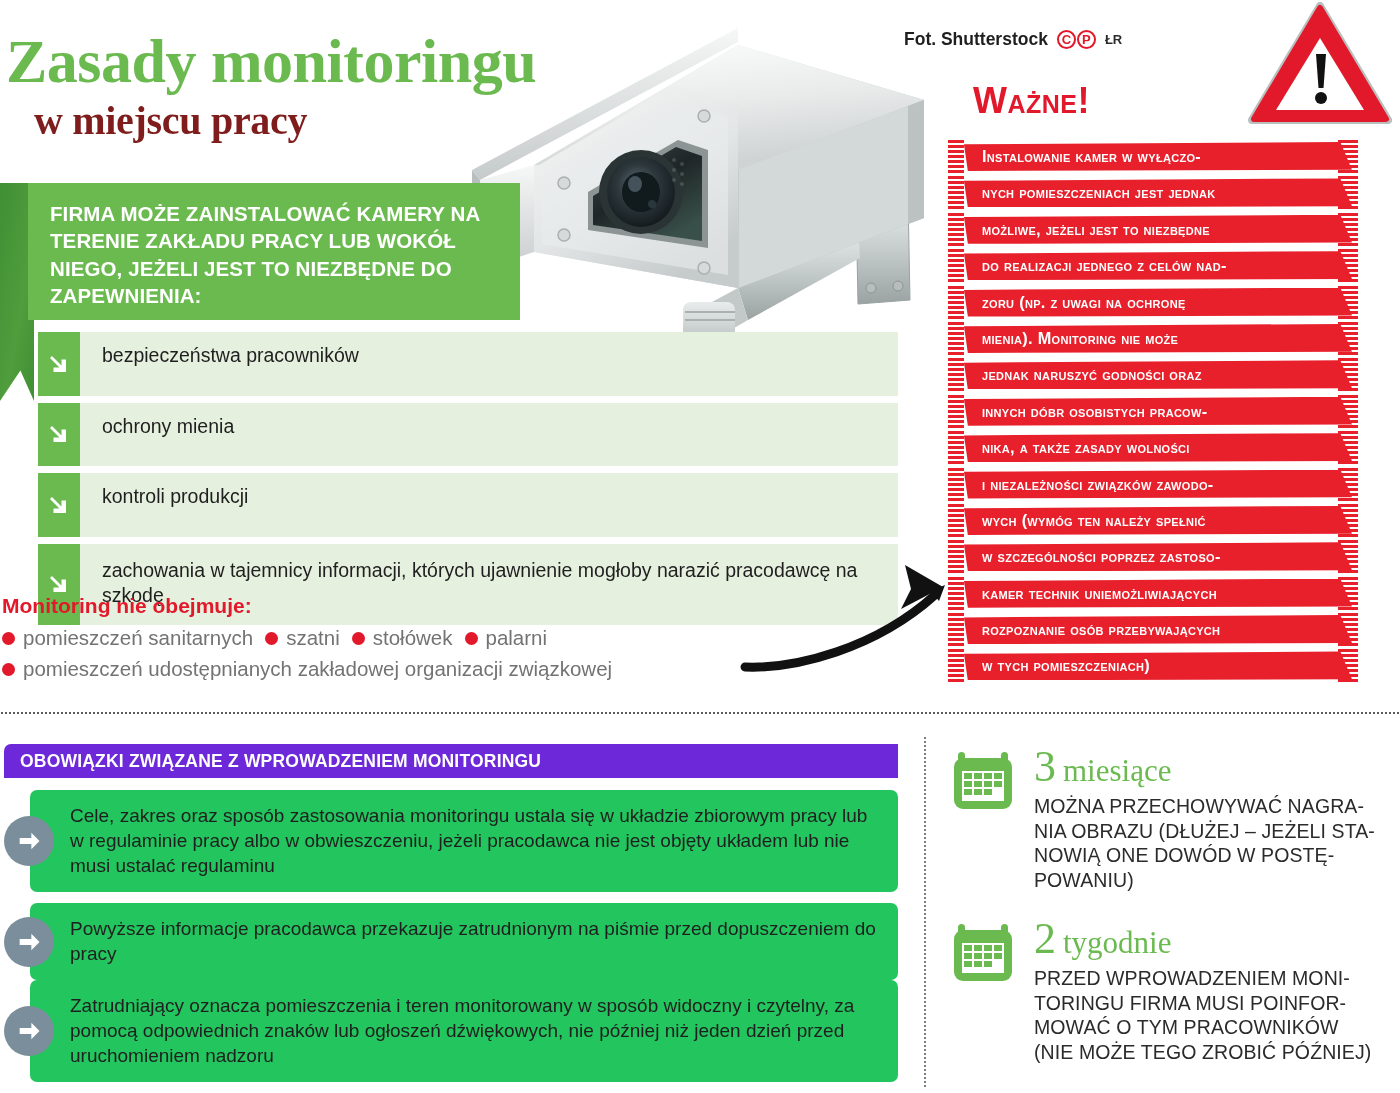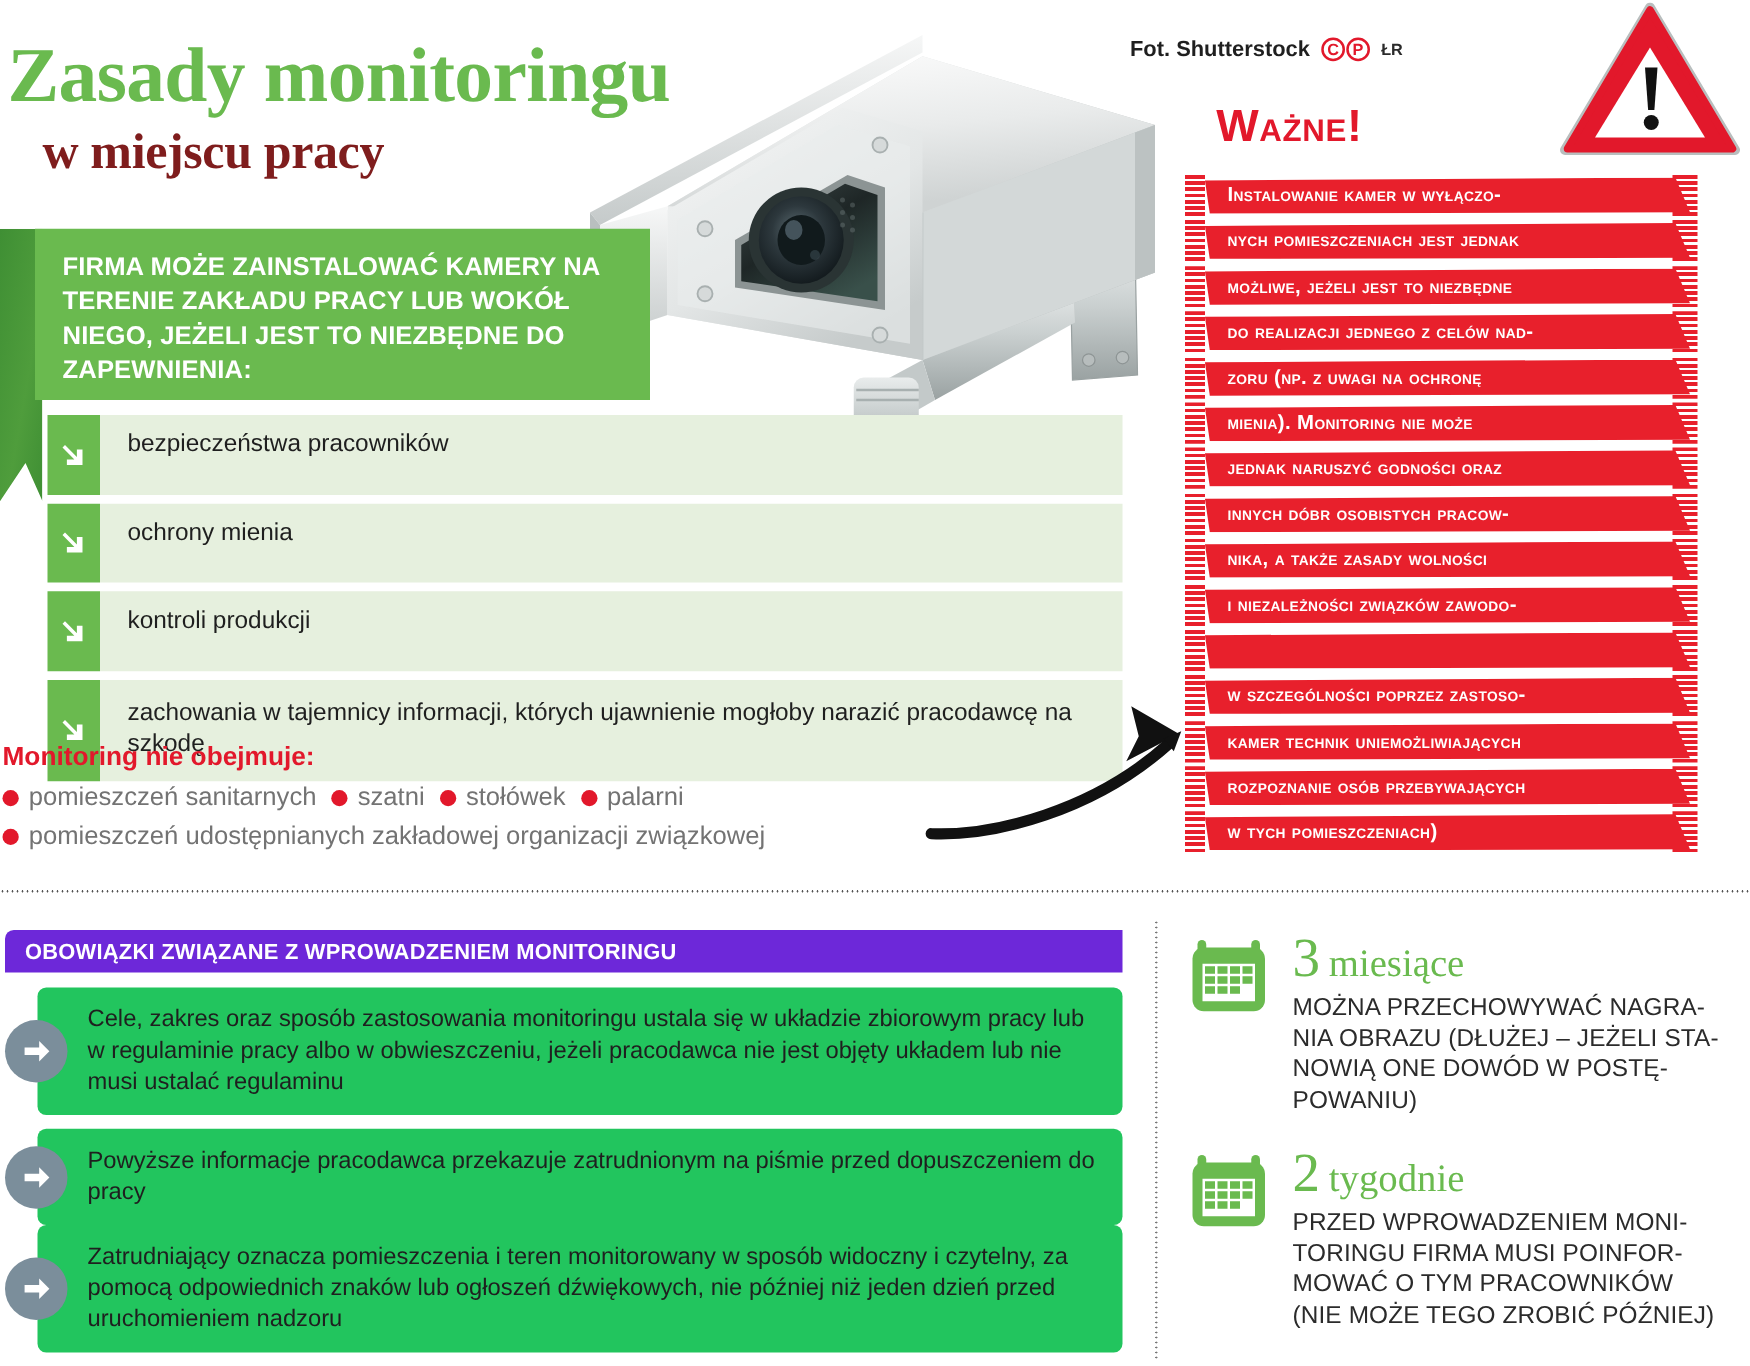--- a/index.html
+++ b/index.html
@@ -420,20 +420,21 @@
     <div class="band">
         <div class="bg"></div>
         <div class="edgeL"></div>
         <div class="edgeR"></div>
         <div class="txt">i niezależności związków zawodo-</div>
       </div>
     <div class="band">
         <div class="bg"></div>
         <div class="edgeL"></div>
         <div class="edgeR"></div>
+        <div class="txt">wych (wymóg ten należy spełnić</div>
       </div>
     <div class="band">
         <div class="bg"></div>
         <div class="edgeL"></div>
         <div class="edgeR"></div>
         <div class="txt">w szczególności poprzez zastoso-</div>
       </div>
     <div class="band">
         <div class="bg"></div>
         <div class="edgeL"></div>

